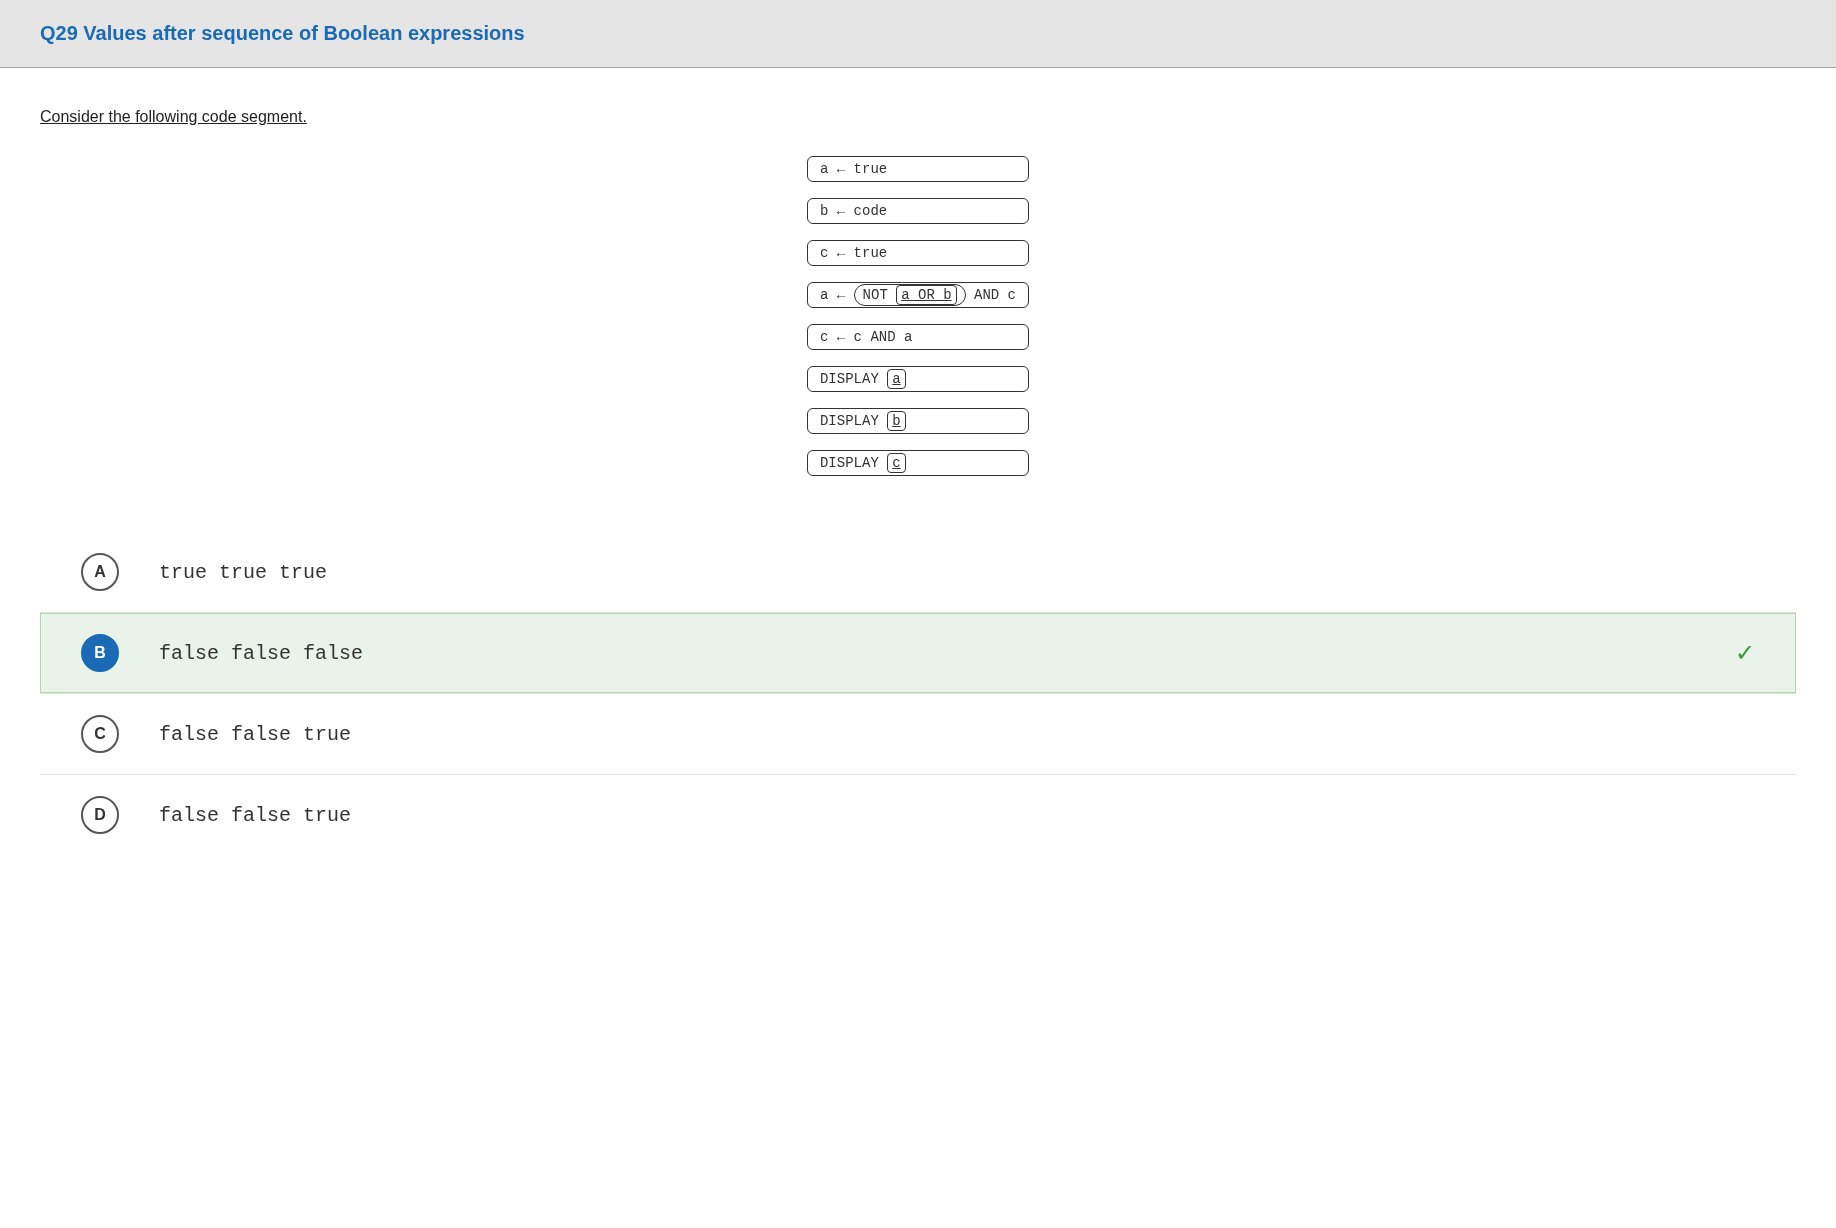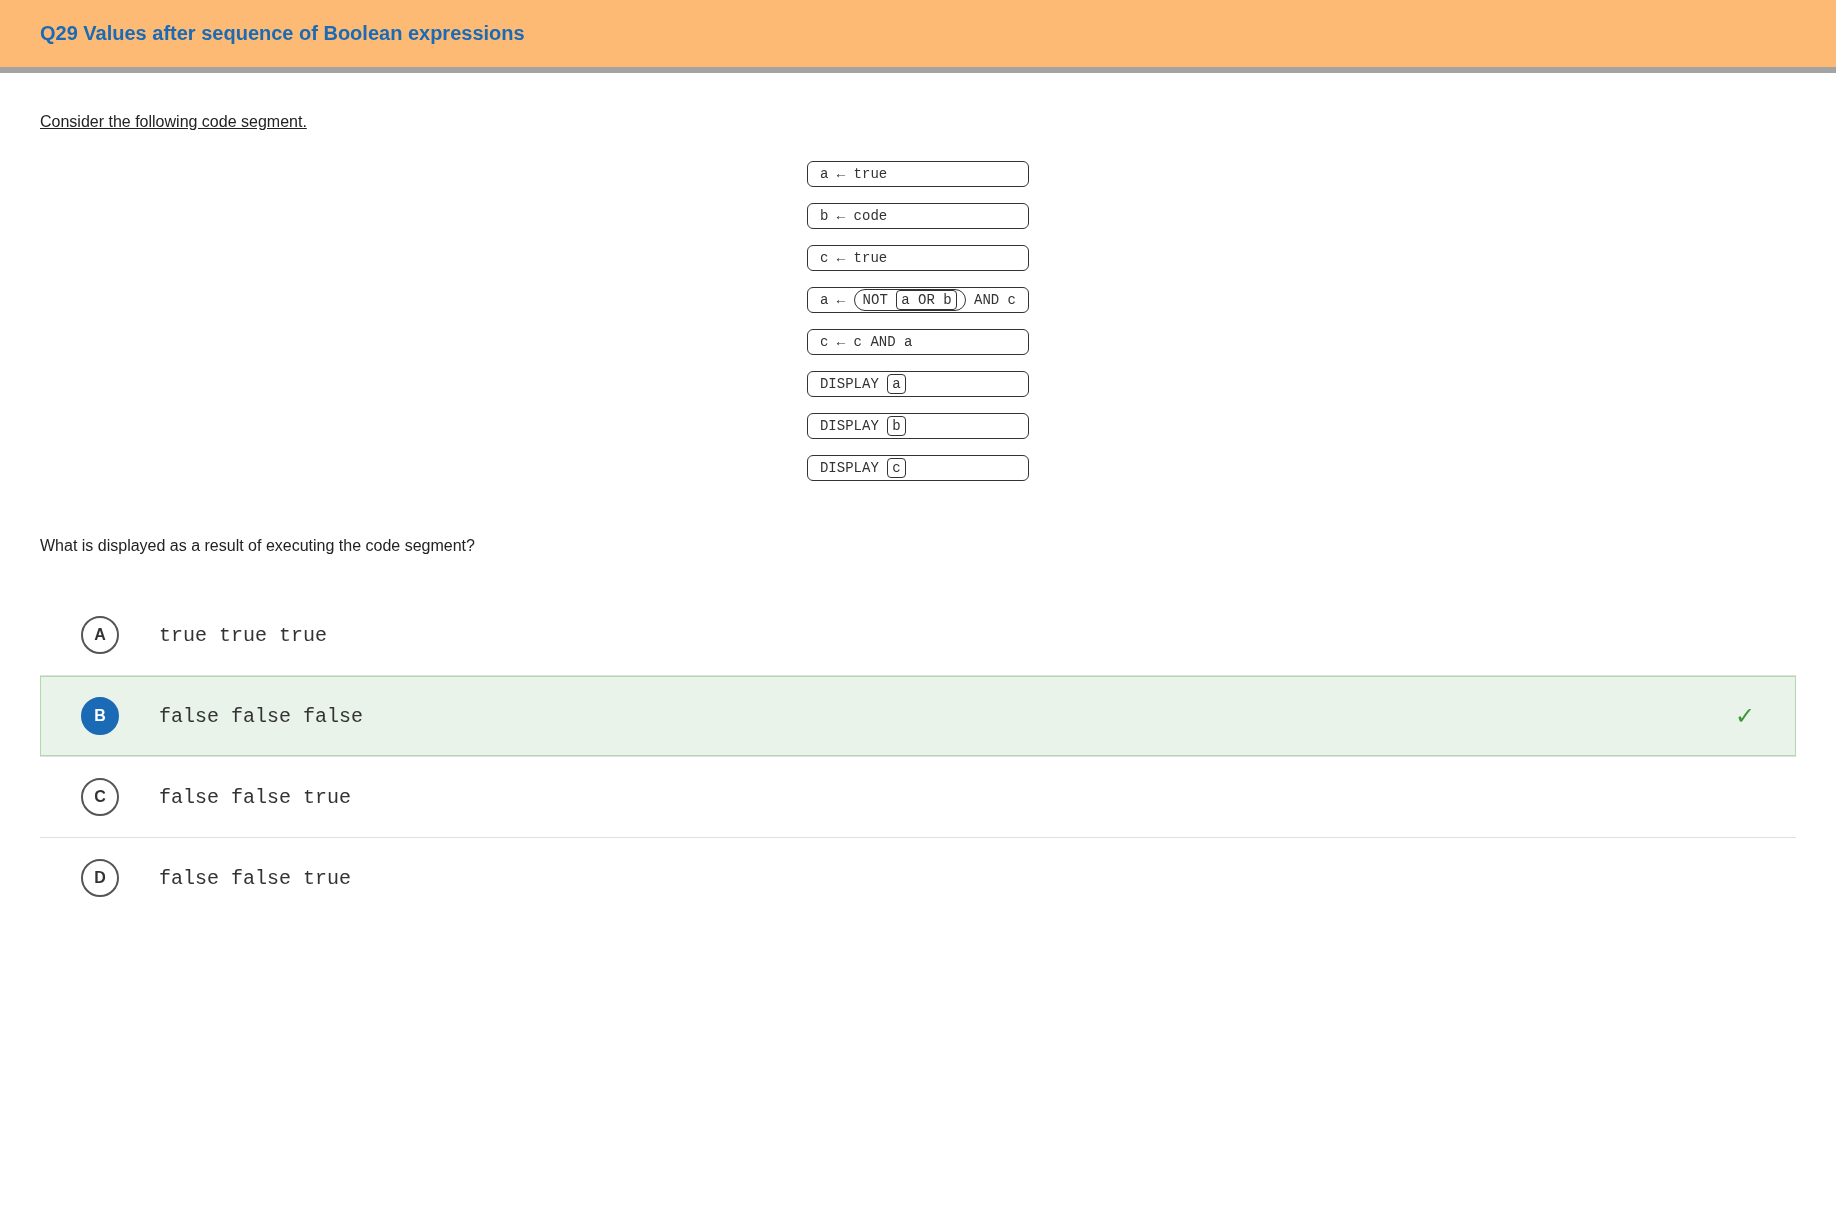--- a/index.html
+++ b/index.html
@@ -5,22 +5,22 @@
     * { box-sizing: border-box; margin: 0; padding: 0; }
 
     body {
       font-family: Arial, sans-serif;
       background: #ffffff;
       color: #333;
       font-size: 16px;
     }
 
     .header {
-      background: #fdba74;
-      border-bottom: 6px solid #a3a3a3;
+      background: #e5e5e5;
+      border-bottom: 1px solid #a3a3a3;
       padding: 22px 40px;
     }
 
     .header-title {
       color: #1a6ab5;
       font-size: 20px;
       font-weight: bold;
     }
 
     .main-content {
@@ -56,20 +56,21 @@
       background: #fff;
       white-space: pre;
       display: inline-block;
     }
 
     .code-line-inner-box {
       border: 1.5px solid #333;
       border-radius: 4px;
       padding: 1px 4px;
       display: inline;
+      text-decoration: underline;
     }
 
     .code-line-inner-oval {
       border: 1.5px solid #333;
       border-radius: 50px;
       padding: 2px 8px;
       display: inline;
     }
 
     .prompt-text {
@@ -163,21 +164,20 @@
       <span class="code-line">c ← c AND a</span>
 
       <span class="code-line">DISPLAY <span class="code-line-inner-box">a</span></span>
 
       <span class="code-line">DISPLAY <span class="code-line-inner-box">b</span></span>
 
       <span class="code-line">DISPLAY <span class="code-line-inner-box">c</span></span>
     </div>
   </div>
 
-  <p class="prompt-text">What is displayed as a result of executing the code segment?</p>
 
   <div class="answer-options">
 
     <div class="answer-option">
       <div class="option-letter">A</div>
       <span class="option-text">true true true</span>
     </div>
     <div class="divider"></div>
 
     <div class="answer-option correct">

